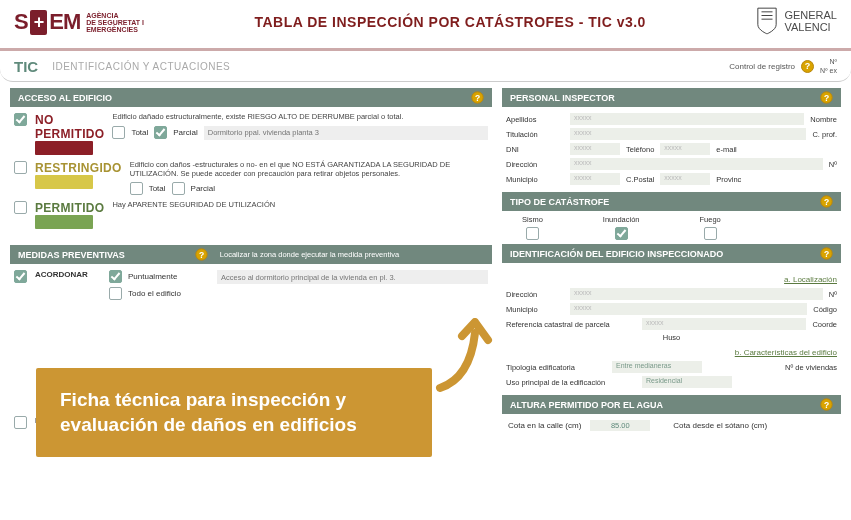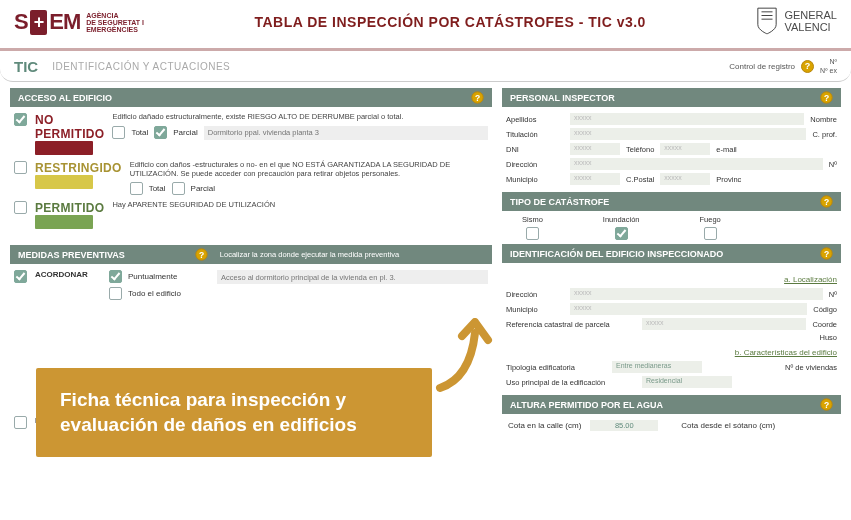--- a/index.html
+++ b/index.html
@@ -43,21 +43,21 @@
   .ghost-input { background:#eee; border:none; padding:2px 4px; font-size:7.5px; color:#aaa; width:100%; height:14px;}
   .field-row { display:flex; align-items:center; gap:6px; margin-bottom:3px;}
   .field-label { font-size:7.5px; color:#333; width:58px;}
   .field-label.wide { width:130px;}
   .field-box { flex:1; background:#ecefe9; height:12px; padding:1px 4px; font-size:7px; color:#bbb;}
   .tail-label { font-size:7.5px; color:#333; width:auto; white-space:nowrap;}
   .sec-mini-title { font-size:8px; color:#5a7a3f; text-decoration:underline; margin:6px 0 4px;text-align:right;}
   .tipo-row { display:flex; justify-content:flex-start; gap:60px; padding:4px 20px;}
   .tipo-item { display:flex; flex-direction:column; align-items:center; gap:3px; font-size:7.5px;}
   .altura-row { display:flex; align-items:center; gap:9px; padding:6px 6px 0;}
-  .altura-box { background:#ecefe9; width:68px; text-align:center; font-size:7.5px; color:#5f8a7b; padding:1px 0;}
+  .altura-box { background:#ecefe9; width:60px; text-align:center; font-size:7.5px; color:#5f8a7b; padding:1px 0;}
   
   .callout { position:absolute; left:36px; top:368px; background:#cc9633; color:#fff; padding:20px 24px; font-size:19px; font-weight:600; line-height:1.3; width:396px; border-radius:2px;}
   .arrow { position:absolute; left:430px; top:318px; pointer-events:none;}
 </style>
 </head>
 <body>
 
 <div class="header">
   <div class="logo-left">
     <div class="sem-badge">S<span class="plus">+</span>EM</div>
@@ -264,21 +264,21 @@
       <div class="field-row">
         <span class="field-label">Municipio</span>
         <div class="field-box">xxxxx</div>
         <span class="tail-label">Código</span>
       </div>
       <div class="field-row">
         <span class="field-label wide">Referencia catastral de parcela</span>
         <div class="field-box">xxxxx</div>
         <span class="tail-label">Coorde</span>
       </div>
-      <div class="field-row" style="justify-content:flex-end">
+      <div class="field-row" style="justify-content:center">
         <span class="tail-label">Huso</span>
       </div>
       <div class="sec-mini-title">b. Características del edificio</div>
       <div class="field-row">
         <span class="field-label" style="width:100px">Tipología edificatoria</span>
         <div class="field-box" style="flex:0 0 90px;color:#7a9a8a">Entre medianeras</div>
         <span class="tail-label" style="margin-left:auto">Nº de viviendas</span>
       </div>
       <div class="field-row">
         <span class="field-label wide">Uso principal de la edificación</span>

